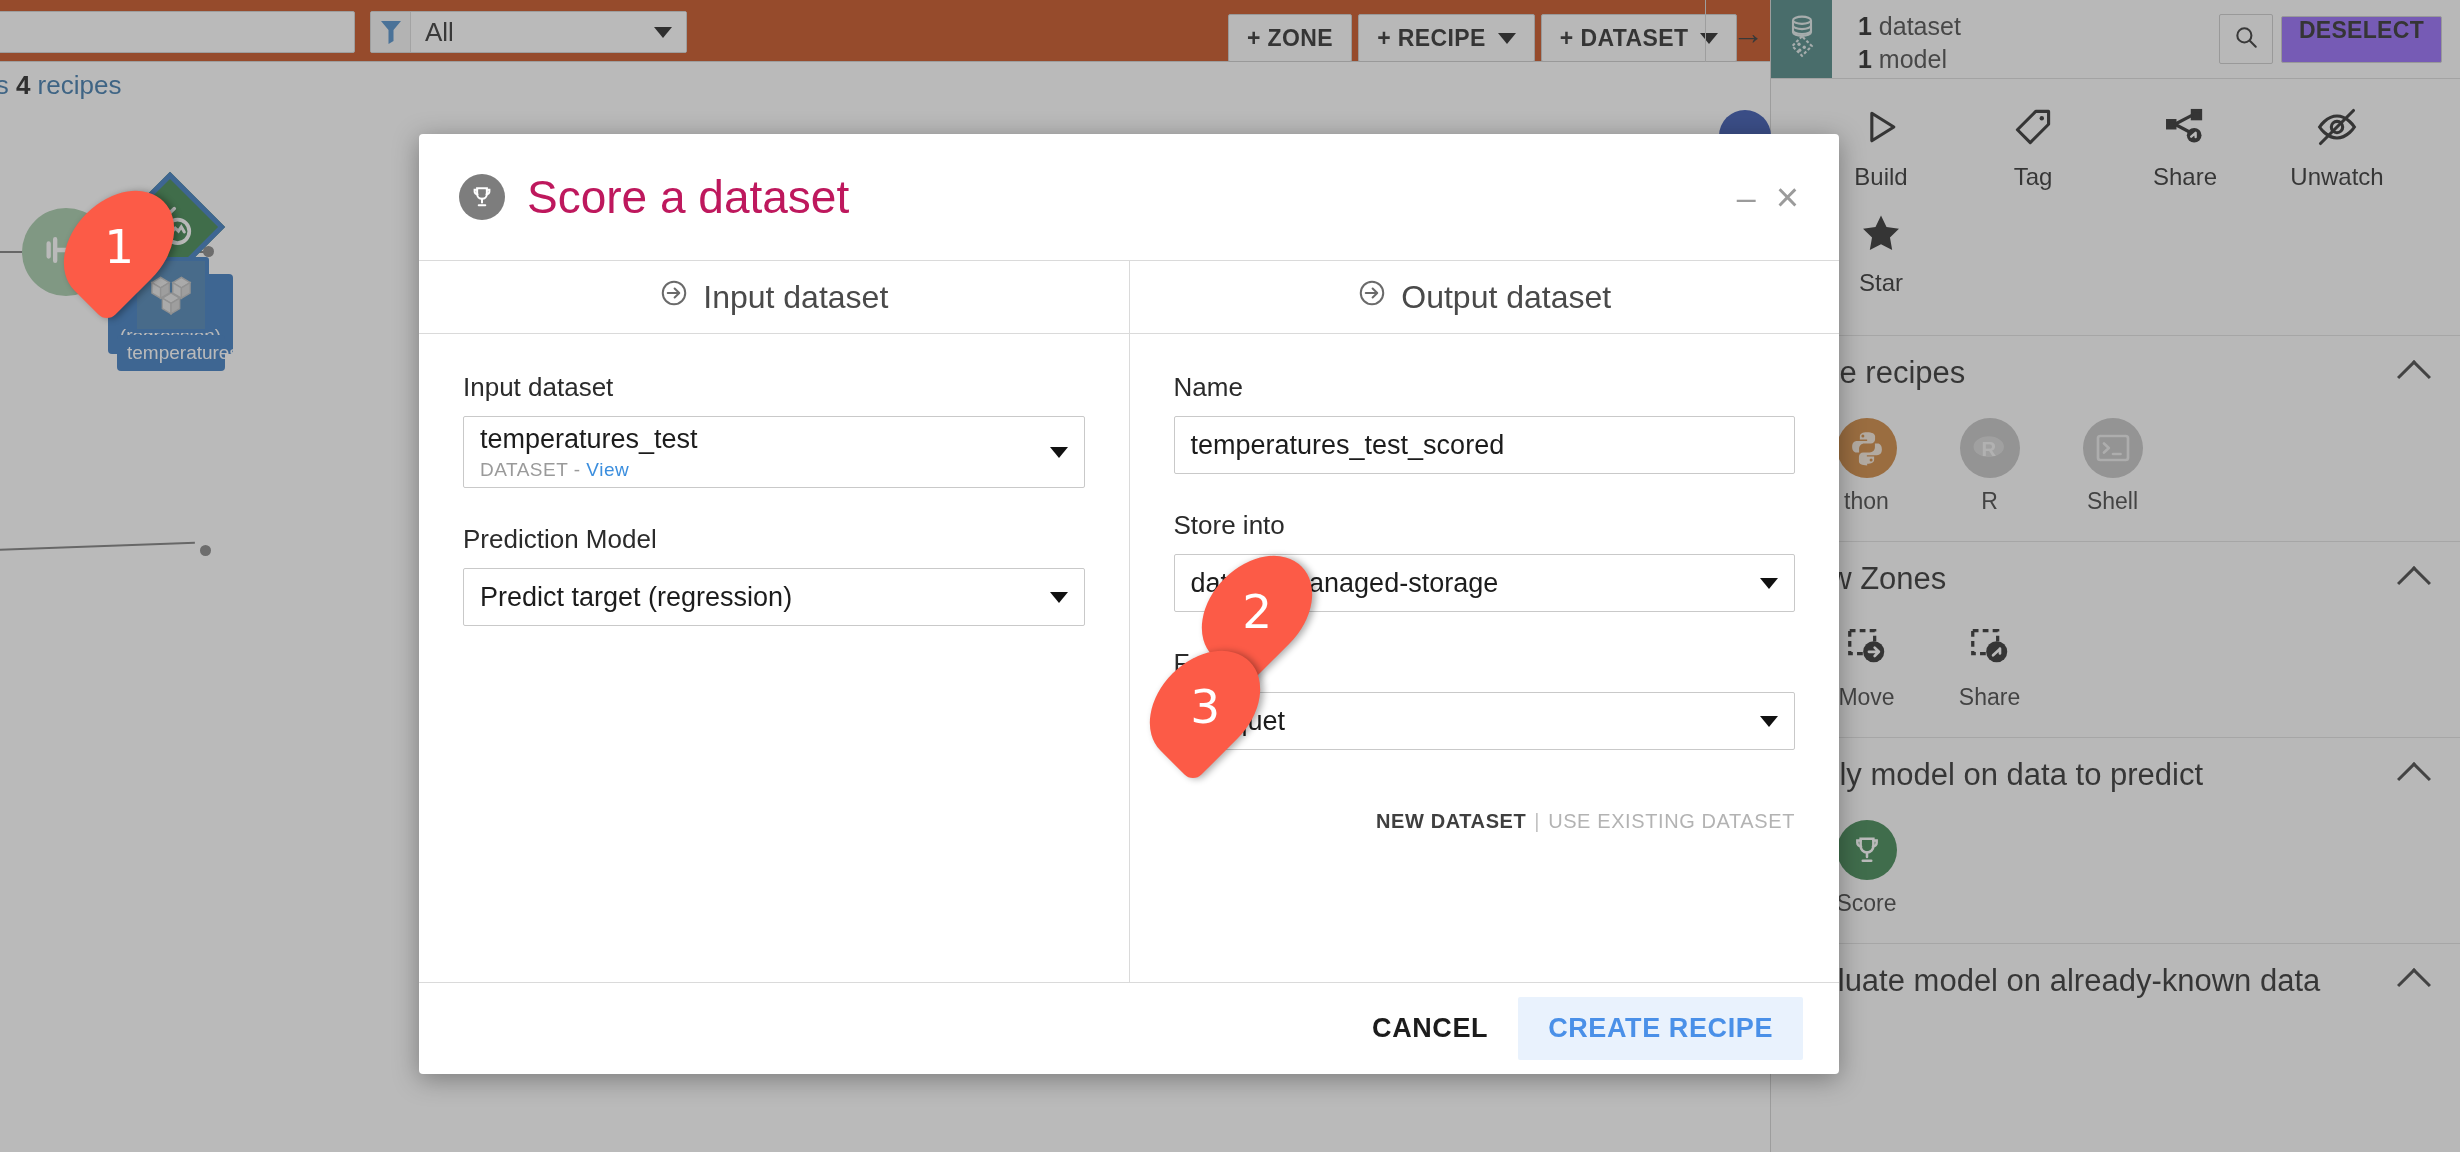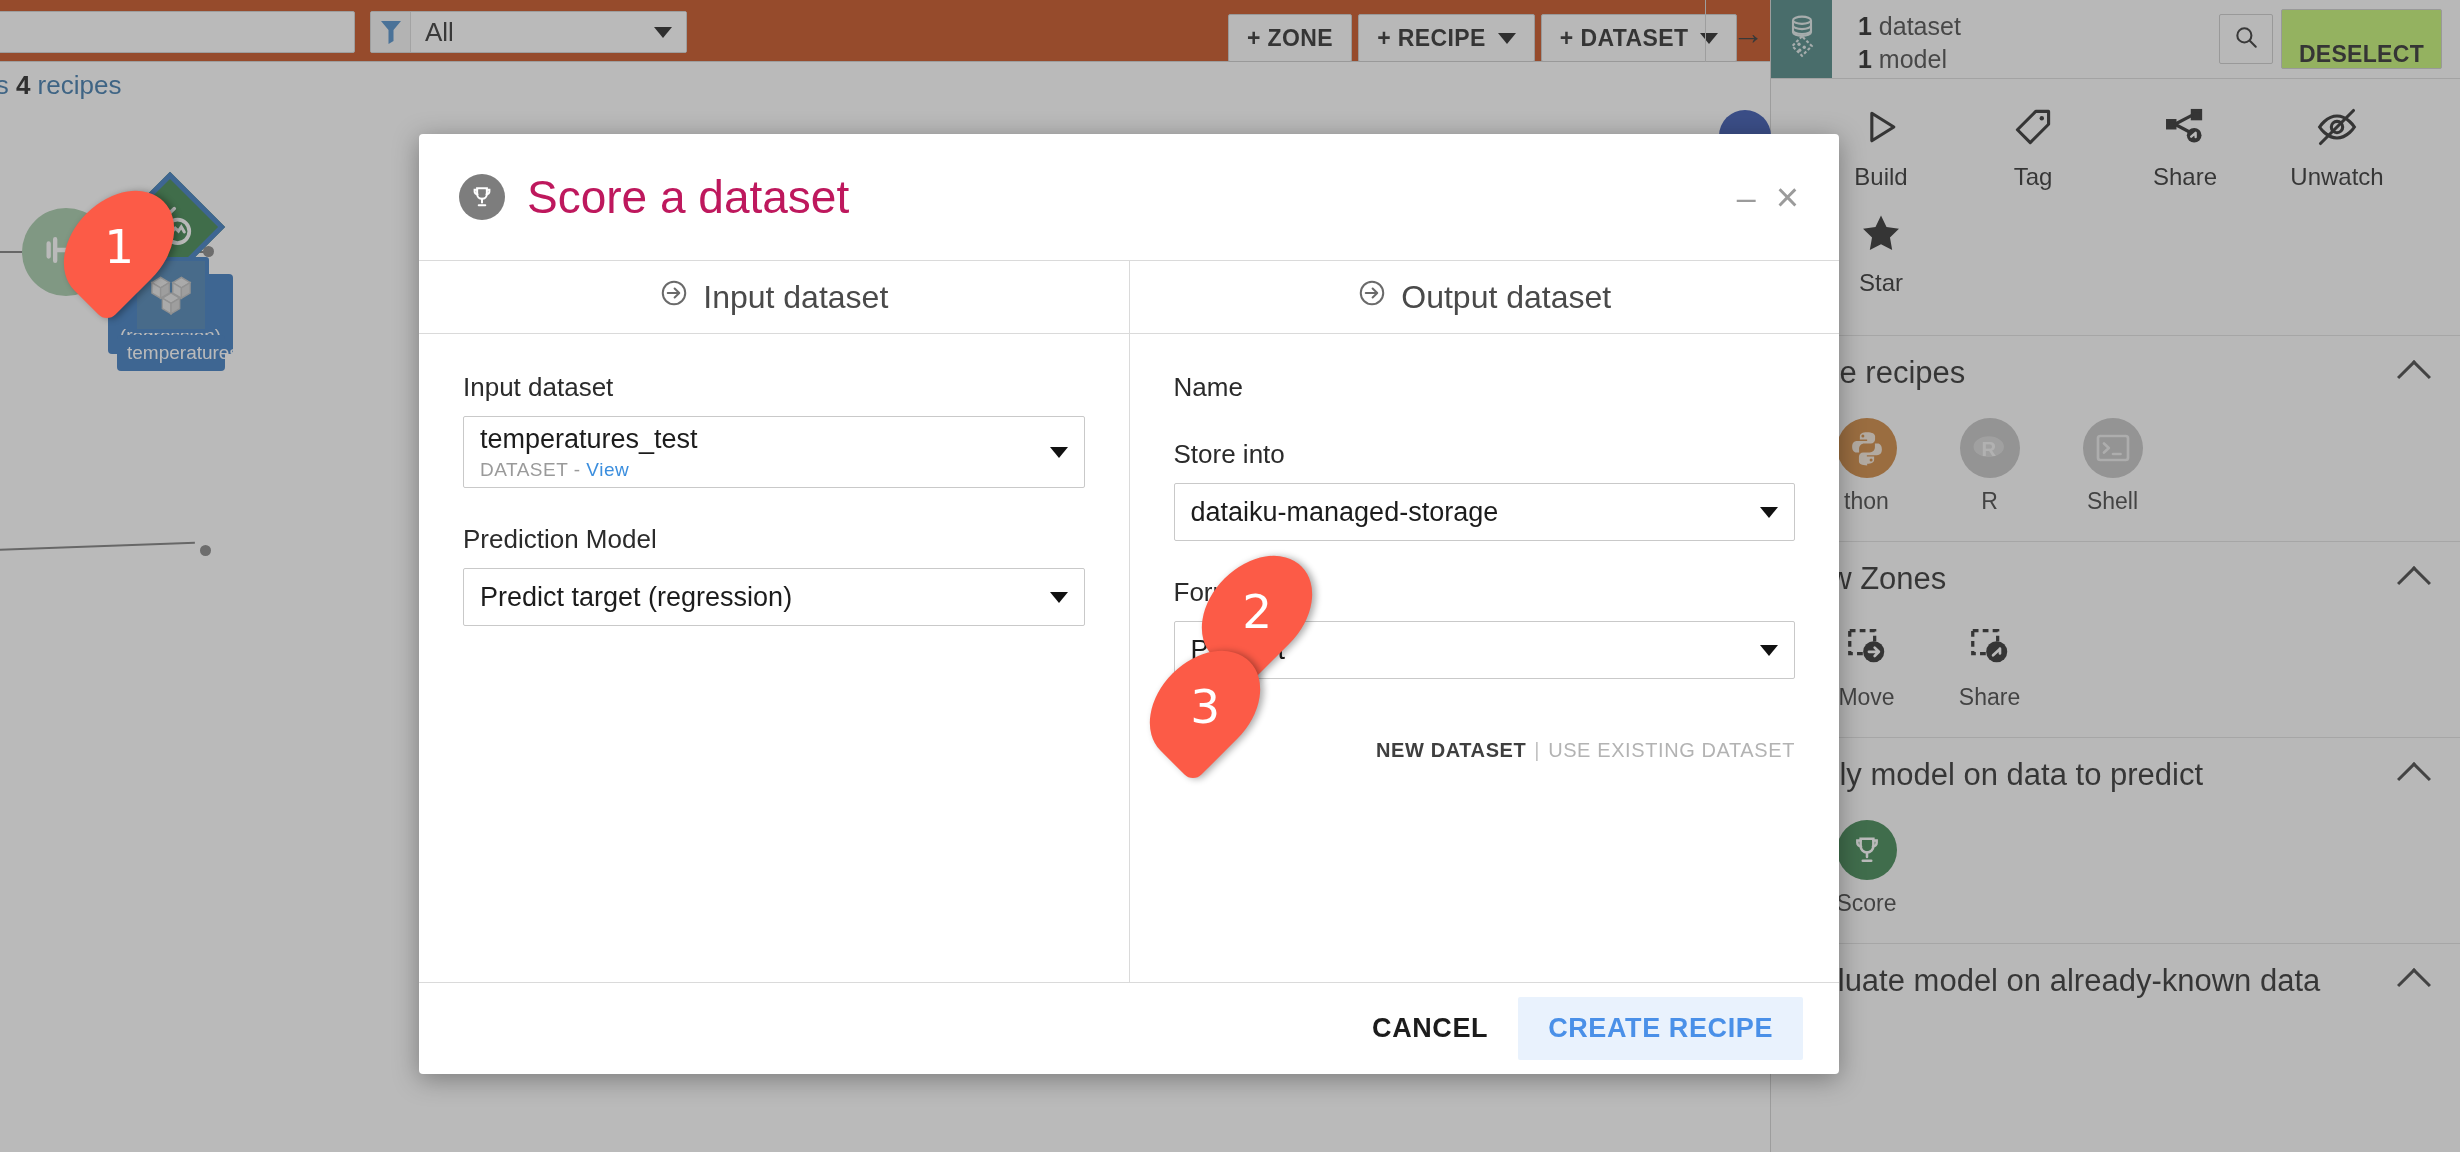--- a/index.html
+++ b/index.html
@@ -95,22 +95,22 @@
     width: 61px; background: #3d7b78; display: flex; align-items: center; justify-content: center;
   }
   .rp-counts { flex: 1; padding: 10px 0 0 26px; font-size: 25px; color: #3a3a3a; line-height: 1.32; }
   .rp-counts b { color: #111; font-weight: 700; }
   .rp-head-btns { display: flex; align-items: center; gap: 8px; padding-right: 18px; }
   .rp-iconbtn {
     width: 54px; height: 50px; border: 1px solid #c6c6c6; background: #fbfbfb;
     display: flex; align-items: center; justify-content: center; border-radius: 2px;
   }
   .rp-textbtn {
-    height: 60px; padding: 0 17px; border: 1px solid #c6c6c6; background: #bef264;
-    display: flex; align-items: flex-end; border-radius: 2px;
+    height: 47px; padding: 0 17px; border: 1px solid #c6c6c6; background: #8b5cf6;
+    display: flex; align-items: flex-start; border-radius: 2px;
     font-size: 23px; font-weight: 700; letter-spacing: .3px; color: #1a1a1a;
   }
 
   .act-grid { padding: 26px 0 18px 34px; display: flex; flex-wrap: wrap; gap: 0; }
   .act-item { width: 152px; display: flex; flex-direction: column; align-items: center; gap: 10px; margin-bottom: 20px; }
   .act-label { font-size: 24px; color: #1d1d1d; }
   .act-label.danger { color: #b02020; }
 
   .sec { border-top: 1px solid #dcdcdc; }
   .sec-head {
@@ -538,20 +538,23 @@
           <div class="ctl">
             <span>Predict target (regression)</span>
             <span class="caret-sm"></span>
           </div>
         </div>
       </div>
 
       <div class="col">
         <div class="fld">
           <div class="fld-label">Name</div>
+          <div class="ctl">
+            <span>temperatures_test_scored</span>
+          </div>
         </div>
 
         <div class="fld">
           <div class="fld-label">Store into</div>
           <div class="ctl">
             <span>dataiku-managed-storage</span>
             <span class="caret-sm"></span>
           </div>
         </div>
 

